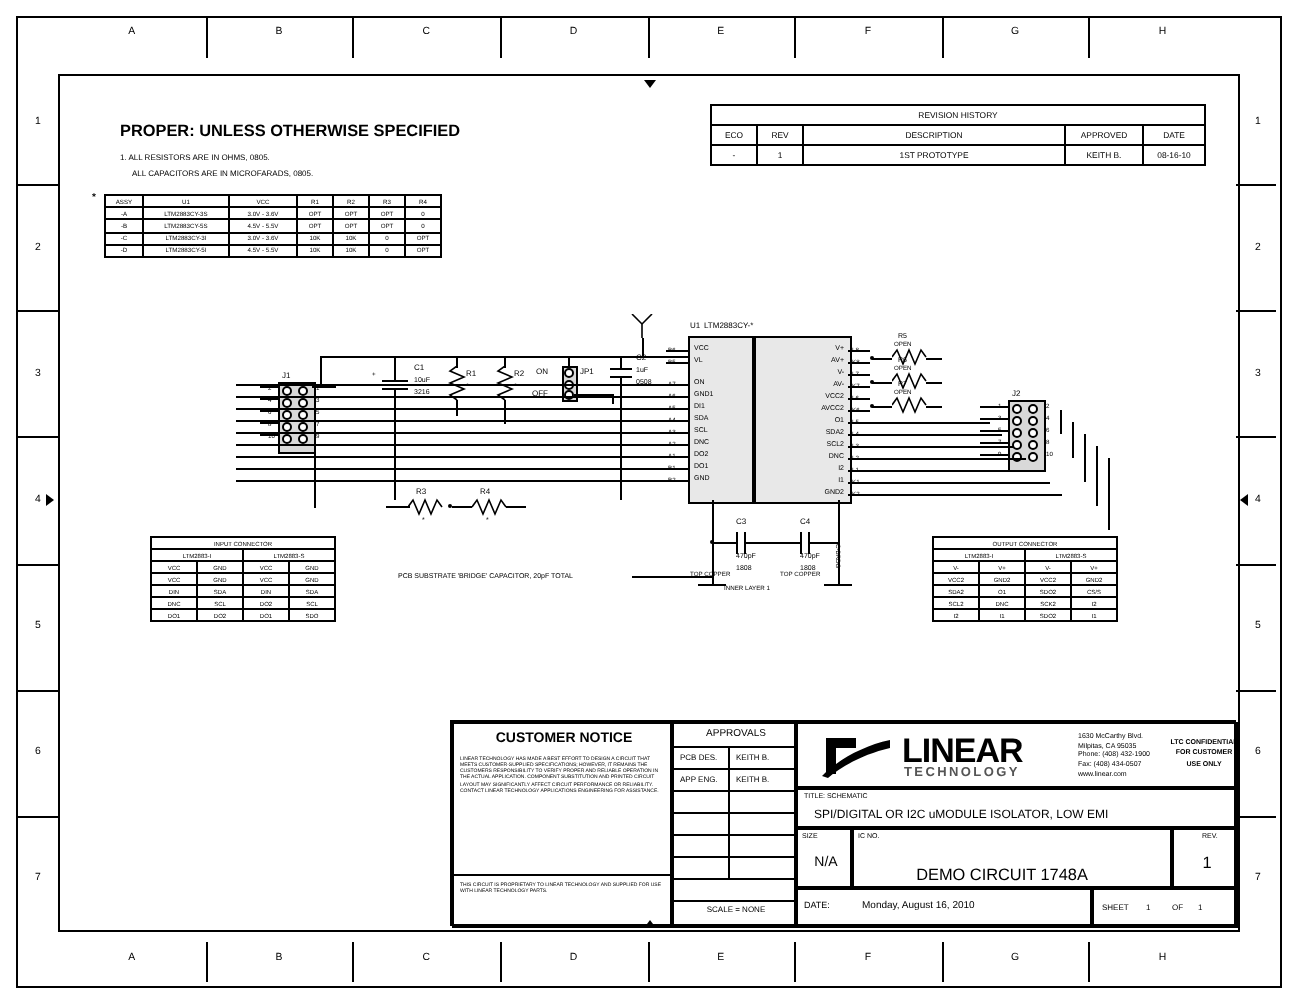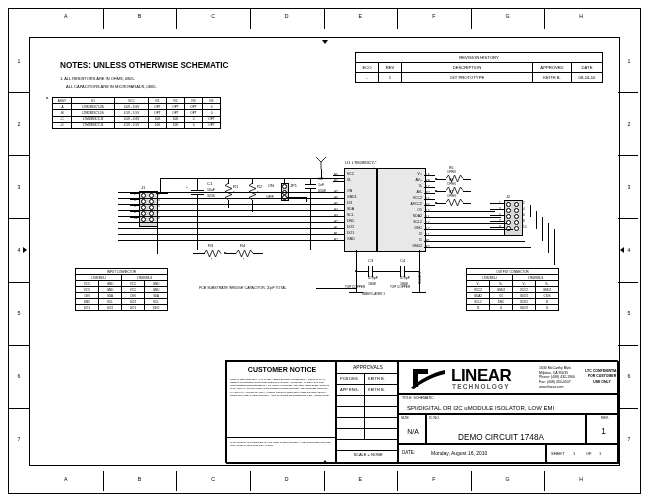--- a/index.html
+++ b/index.html
@@ -102,21 +102,21 @@
       <div class="zone-lbl" style="left: 624px; top: 310.143px; width: 10px;">5</div>
       <div class="zone-lbl" style="left: 624px; top: 373.286px; width: 10px;">6</div>
       <div class="zone-lbl" style="left: 624px; top: 436.429px; width: 10px;">7</div>
     </div>
 
   <div class="abs" style="left:322px;top:40px;width:0;height:0;border-left:3px solid transparent;border-right:3px solid transparent;border-top:4px solid #000;"></div>
   <div class="abs" style="left:322px;top:460px;width:0;height:0;border-left:3px solid transparent;border-right:3px solid transparent;border-bottom:4px solid #000;"></div>
   <div class="abs" style="left:23px;top:247px;width:0;height:0;border-top:3px solid transparent;border-bottom:3px solid transparent;border-left:4px solid #000;"></div>
   <div class="abs" style="left:620px;top:247px;width:0;height:0;border-top:3px solid transparent;border-bottom:3px solid transparent;border-right:4px solid #000;"></div>
 
-  <div class="txt t8 b" style="left:60px;top:62px;">NOTES:  UNLESS OTHERWISE SCHEMATIC</div>
+  <div class="txt t8 b" style="left:60px;top:62px;">PROPER:  UNLESS OTHERWISE SPECIFIED</div>
   <div class="txt t4" style="left:60px;top:77px;">1.  ALL RESISTORS ARE IN OHMS, 0805.</div>
   <div class="txt t4" style="left:66px;top:85px;">ALL CAPACITORS ARE IN MICROFARADS, 0805.</div>
   <div class="txt t5 b" style="left:46px;top:97px;">*</div>
 
   <table class="grid" id="assy-table">
       <tbody>
         <tr>
           <th style="width: 18px;">ASSY</th>
           <th style="width: 42px;">U1</th>
           <th style="width: 33px;">VCC</th>

